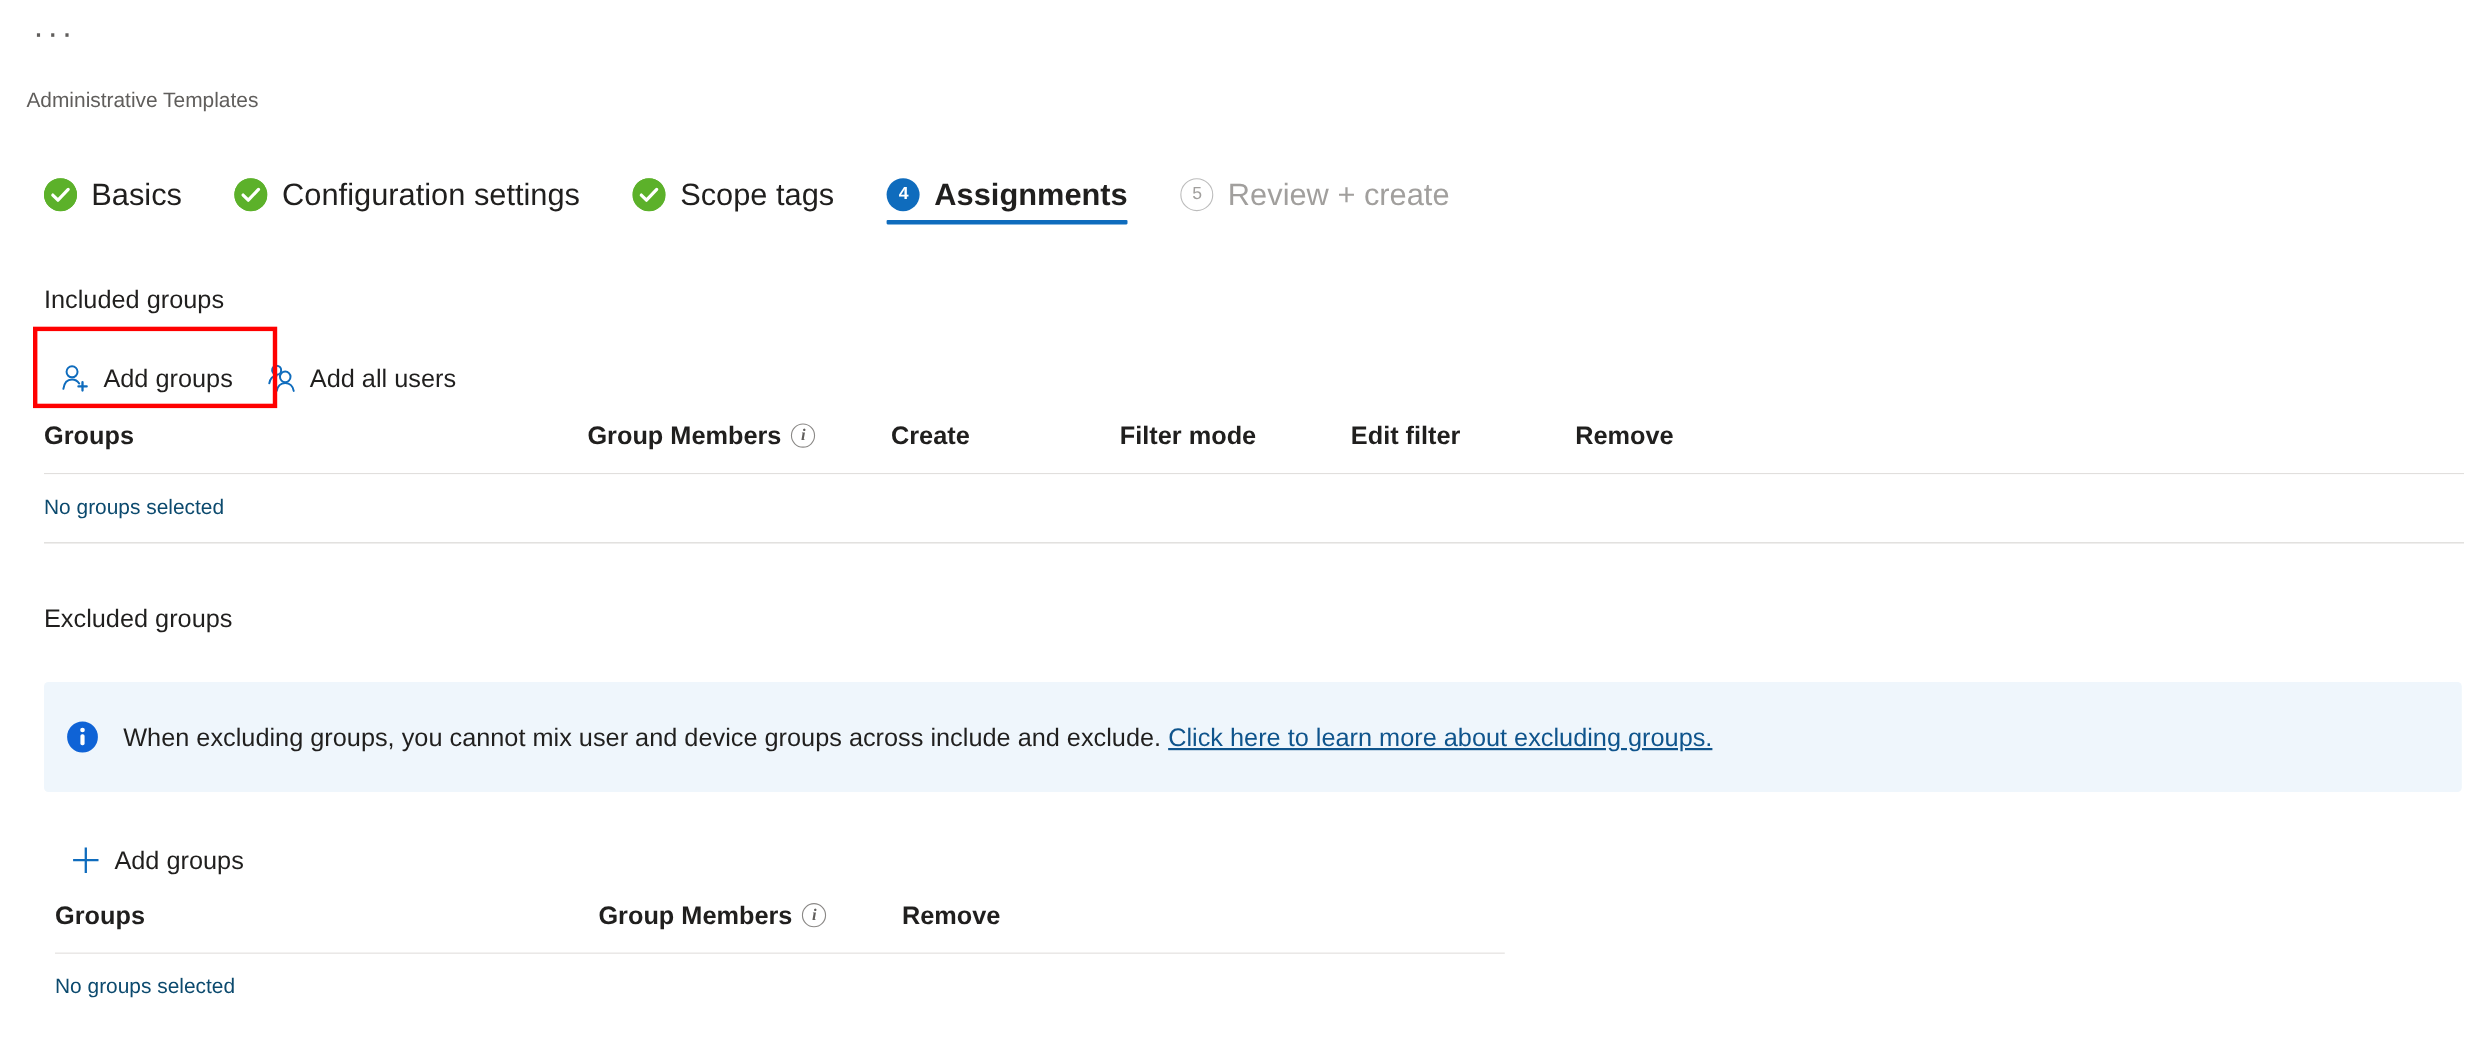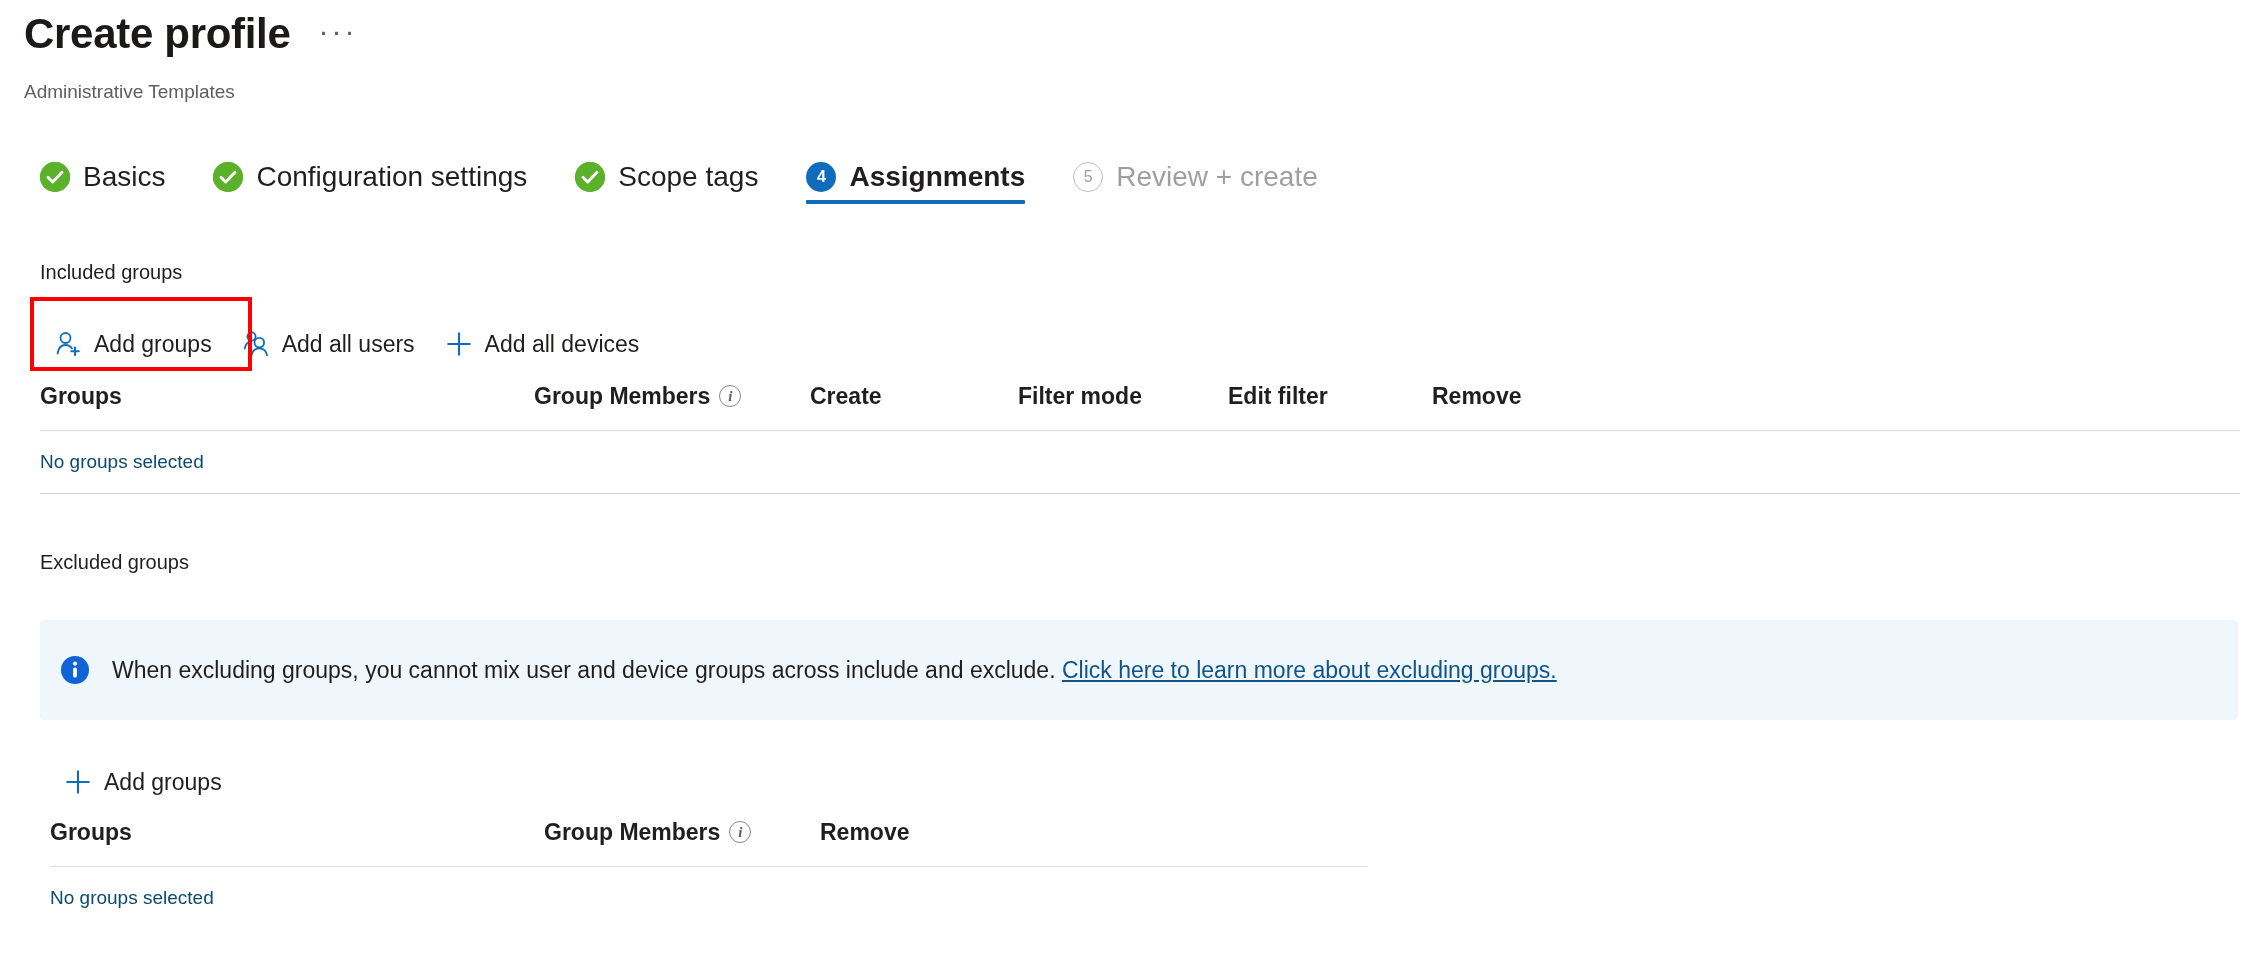--- a/index.html
+++ b/index.html
@@ -117,21 +117,21 @@
     height: 4px;
     background: #0f6cbd;
     border-radius: 1px;
     display: none;
   }
   .step.is-active .underline { display: block; }
 
   
   .section-label {
     position: absolute;
-    font-size: 20px;
+    font-size: 23px;
     line-height: 28px;
     color: #201f1e;
   }
   #included-label { left: 40px; top: 258px; }
   #excluded-label { left: 40px; top: 548px; }
 
   
   .cmdbar {
     position: absolute;
     display: flex;
@@ -268,21 +268,20 @@
     cursor: pointer;
   }
 </style>
 </head>
 <body>
 
 <div class="page">
 
   <div class="header">
     <div class="title-row">
-      <div class="page-title">Create profile</div>
       <div class="ellipsis-btn">···</div>
     </div>
     <div class="page-subtitle">Administrative Templates</div>
   </div>
 
   <div class="steps">
 
     <div class="step">
       <span class="step-badge done">
         <svg width="30" height="30" viewBox="0 0 30 30" aria-hidden="true">
@@ -350,28 +349,20 @@
         <svg width="28" height="28" viewBox="0 0 28 28" aria-hidden="true">
           <circle cx="9.5" cy="6.5" r="4.1" fill="none" stroke="#0f6cbd" stroke-width="1.8"></circle>
           <path d="M2.8 18.5 C3.6 13.9 6.2 11.7 9.5 11.7" fill="none" stroke="#0f6cbd" stroke-width="1.8" stroke-linecap="round"></path>
           <circle cx="17.3" cy="12.6" r="4.8" fill="none" stroke="#0f6cbd" stroke-width="1.8"></circle>
           <path d="M9.6 25.4 C10.5 20.3 13.6 18.3 17.3 18.3 C21 18.3 24.1 20.3 25 25.4" fill="none" stroke="#0f6cbd" stroke-width="1.8" stroke-linecap="round"></path>
         </svg>
       </span>
       <span class="cmd-label">Add all users</span>
     </button>
 
-    <button class="cmd-btn">
-      <span class="cmd-icon">
-        <svg width="28" height="28" viewBox="0 0 28 28" aria-hidden="true">
-          <path d="M14 3.5 V24.5 M3.5 14 H24.5" fill="none" stroke="#0f6cbd" stroke-width="2.1" stroke-linecap="square"></path>
-        </svg>
-      </span>
-      <span class="cmd-label">Add all devices</span>
-    </button>
 
   </div>
 
   <div class="highlight-box"></div>
 
   <div class="tbl" id="included-table">
     <div class="tbl-head">
       <div class="th" style="left:0px;">Groups</div>
       <div class="th" style="left:494px;">
         <span>Group Members</span>

